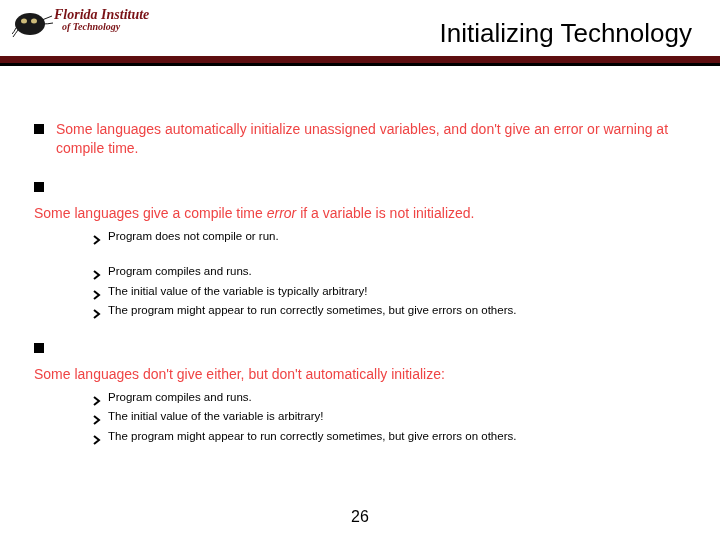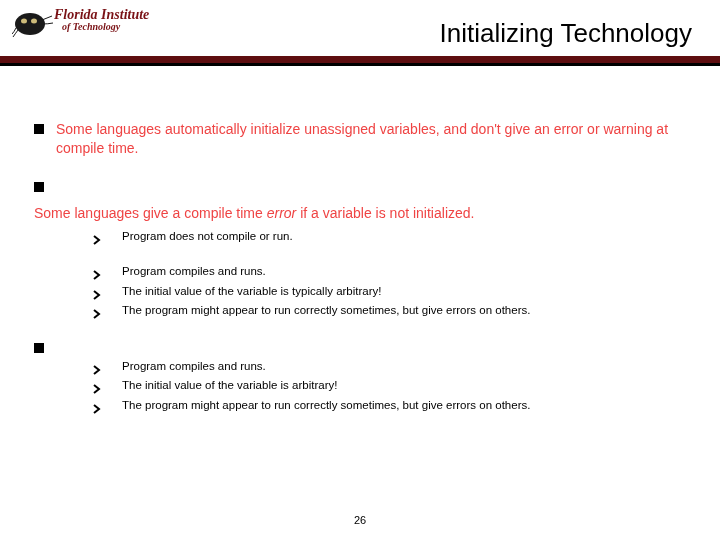--- a/index.html
+++ b/index.html
@@ -93,40 +93,40 @@
     color: #ef4444;
   }
   .square-item .text .italic { font-style: italic; }
   .sub-list {
     padding-left: 58px;
     margin-bottom: 20px;
   }
   .sub-item {
     display: flex;
     align-items: flex-start;
-    gap: 20px;
+    gap: 6px;
     margin-bottom: 4px;
   }
   .chevron {
     width: 10px;
     height: 10px;
     flex: 0 0 10px;
     margin-top: 2px;
   }
   .sub-item .text {
     font-size: 11.5px;
     line-height: 1.35;
     color: #000;
   }
   .page-num {
     position: absolute;
     bottom: 14px;
     left: 0; right: 0;
     text-align: center;
-    font-size: 11px;
+    font-size: 16px;
     color: #000;
   }
 </style>
 </head>
 <body>
 
 <div class="header">
   <div class="logo">
     <span class="logo-icon">
       <svg viewBox="0 0 42 32" width="42" height="32">
@@ -189,20 +189,21 @@
     <div class="sub-item">
       <span class="chevron"><svg viewBox="0 0 10 10" width="10" height="10">
             <polyline points="2,1 7,5 2,9" fill="none" stroke="#000" stroke-width="2"></polyline>
           </svg></span>
       <span class="text">The program might appear to run correctly sometimes, but give errors on others.</span>
     </div>
   </div>
 
   <div class="square-item tight">
     <div class="square-bullet"></div>
+    <div class="text">Some languages don't give either, but don't automatically initialize:</div>
   </div>
   <div class="sub-list">
     <div class="sub-item">
       <span class="chevron"><svg viewBox="0 0 10 10" width="10" height="10">
             <polyline points="2,1 7,5 2,9" fill="none" stroke="#000" stroke-width="2"></polyline>
           </svg></span>
       <span class="text">Program compiles and runs.</span>
     </div>
     <div class="sub-item">
       <span class="chevron"><svg viewBox="0 0 10 10" width="10" height="10">

